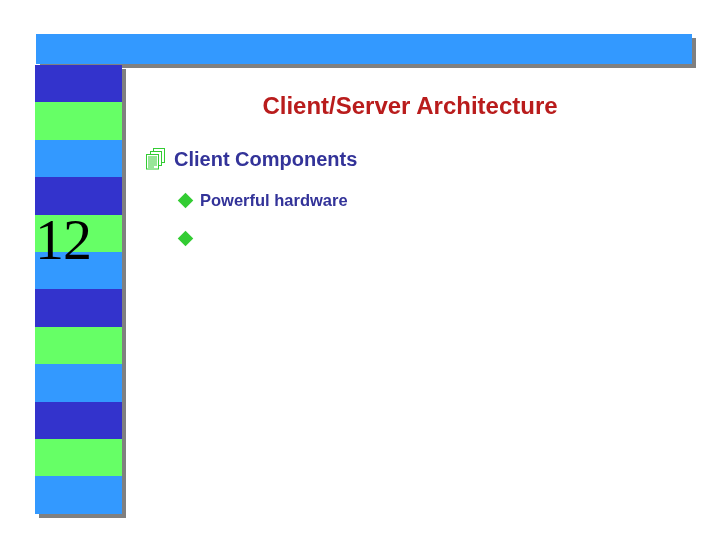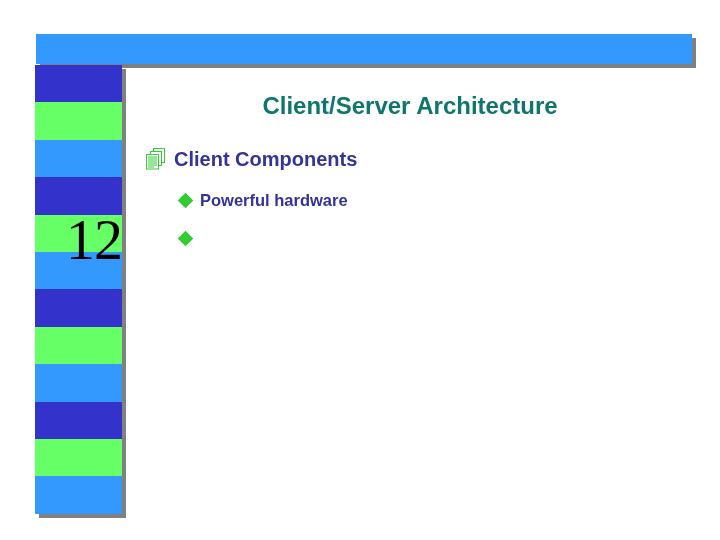--- a/index.html
+++ b/index.html
@@ -67,38 +67,38 @@
   .stripe.c-green     { background: #66ff66; }
   .stripe.c-lightblue { background: #3399ff; }
 
   #slide-number {
     position: absolute;
     left: 35px;
     top: 203px;
     width: 87px;
     height: 74px;
     line-height: 74px;
-    text-align: right;
+    text-align: left;
     font-family: "Liberation Serif", serif;
     font-size: 58px;
     font-weight: 400;
     color: #000000;
     letter-spacing: -1px;
   }
 
   
   #title {
     position: absolute;
     left: 130px;
     top: 92px;
     width: 560px;
     text-align: center;
     font-size: 24px;
     font-weight: bold;
-    color: #0f766e;
+    color: #b91c1c;
     letter-spacing: 0px;
   }
 
   #level1 {
     position: absolute;
     left: 145px;
     top: 148px;
     display: flex;
     gap: 8px;
   }

